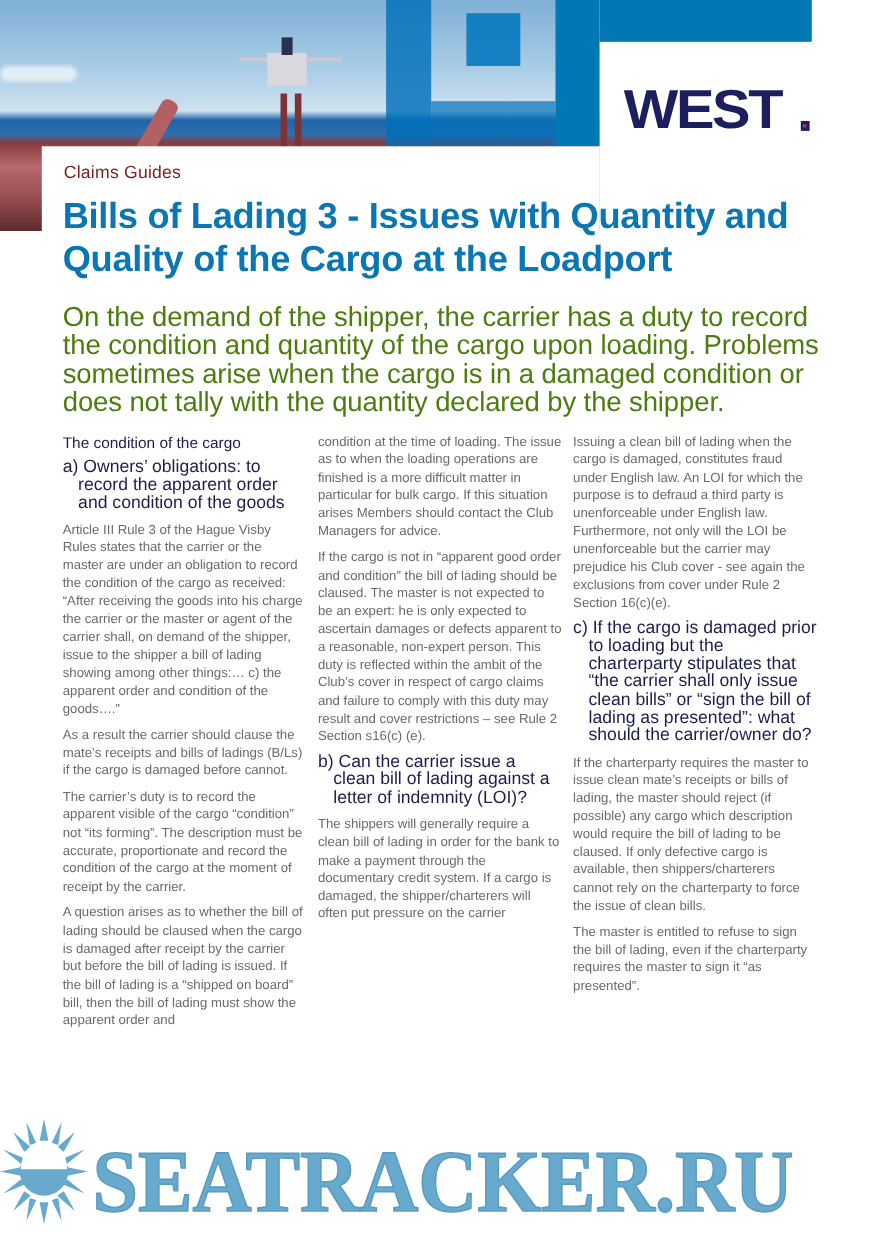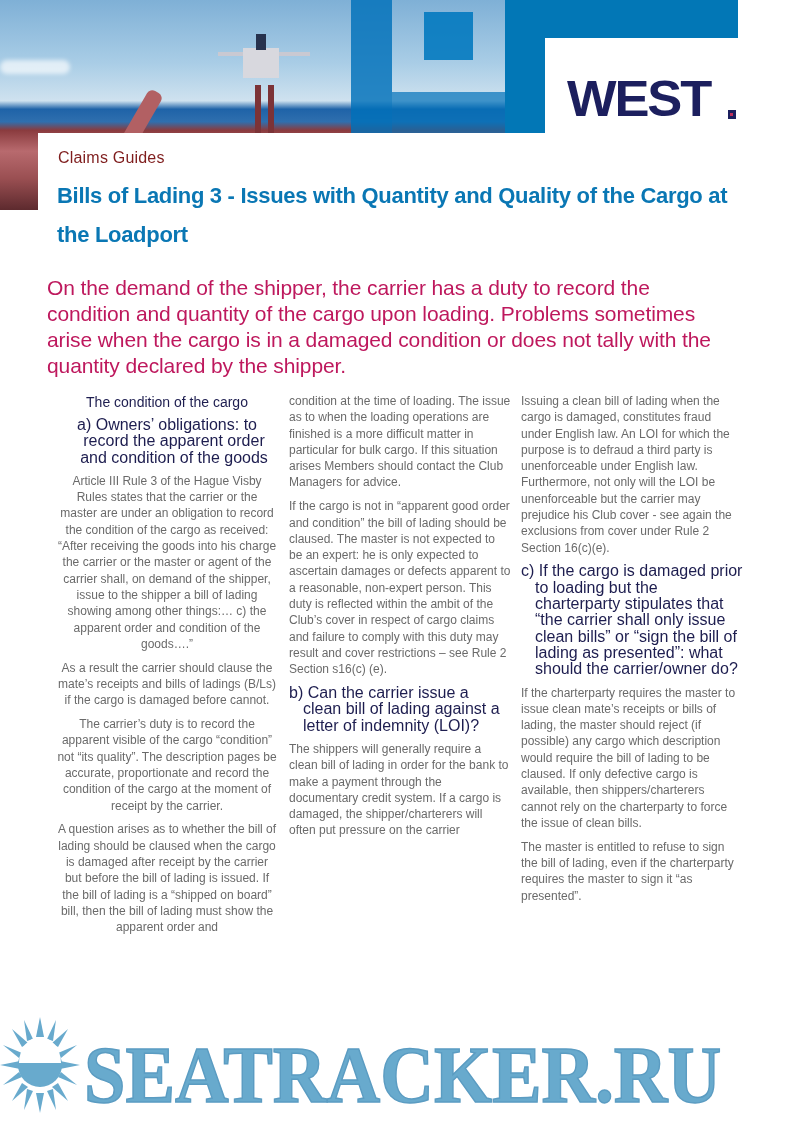--- a/index.html
+++ b/index.html
@@ -26,26 +26,26 @@
 
   .logo { position: absolute; left: 567px; top: 74px; font-family: "Liberation Sans", sans-serif; font-weight: 700;
     font-size: 50px; letter-spacing: -2px; color: #1c1f5e; line-height: 1; transform: scaleX(1.05); transform-origin: left; }
   .logo-mark { position: absolute; left: 728px; top: 110px; width: 8px; height: 9px; background: #1c1f5e; }
   .logo-mark::after { content: ""; position: absolute; left: 2px; top: 3px; width: 3px; height: 3px; background: #c0305a; }
 
   .white-panel { position: absolute; left: 38px; top: 133px; width: 507px; height: 77px; background: #fff; }
 
   
   .kicker { position: absolute; left: 58px; top: 149px; font-size: 16px; color: #7f1d1d; letter-spacing: 0.2px; }
-  .title { position: absolute; left: 57px; top: 176px; width: 700px; font-size: 22px; line-height: 39px; color: #0a77b4; letter-spacing: -0.3px; }
-  .lead { position: absolute; left: 47px; top: 275px; width: 690px; font-size: 21px; line-height: 26px; color: #be185d; letter-spacing: -0.1px; }
+  .title { position: absolute; left: 57px; top: 176px; width: 700px; font-size: 33px; line-height: 39px; color: #0a77b4; letter-spacing: -0.3px; }
+  .lead { position: absolute; left: 57px; top: 275px; width: 690px; font-size: 25px; line-height: 26px; color: #4d7c0f; letter-spacing: -0.1px; }
 
   
   .col { position: absolute; top: 393px; font-size: 12px; line-height: 16.3px; color: #6a6a6a; }
-  .col1 { left: 57px; width: 220px; text-align: center; }
+  .col1 { left: 57px; width: 220px; }
   .col2 { left: 289px; width: 222px; }
   .col3 { left: 521px; width: 222px; }
   .col p { margin-bottom: 7.5px; }
   .col h2 { font-size: 14px; font-weight: 400; color: #1d1d4f; margin-bottom: 6px; line-height: 18px; }
   .col h3 { font-size: 16px; font-weight: 400; color: #1d1d4f; line-height: 16.3px; margin-bottom: 7px;
     padding-left: 14px; text-indent: -14px; }
 
   
   .wm { position: absolute; left: 0; top: 1005px; width: 794px; height: 118px; }
   .sun { position: absolute; left: 0; top: 10px; width: 80px; height: 100px; }
@@ -79,21 +79,21 @@
 
 <div class="kicker">Claims Guides</div>
 <h1 class="title">Bills of Lading 3 - Issues with Quantity and Quality of the Cargo at the Loadport</h1>
 <p class="lead">On the demand of the shipper, the carrier has a duty to record the condition and quantity of the cargo upon loading. Problems sometimes arise when the cargo is in a damaged condition or does not tally with the quantity declared by the shipper.</p>
 
 <div class="col col1">
   <h2>The condition of the cargo</h2>
   <h3>a) Owners’ obligations: to record the apparent order and condition of the goods</h3>
   <p>Article III Rule 3 of the Hague Visby Rules states that the carrier or the master are under an obligation to record the condition of the cargo as received: “After receiving the goods into his charge the carrier or the master or agent of the carrier shall, on demand of the shipper, issue to the shipper a bill of lading showing among other things:… c) the apparent order and condition of the goods….”</p>
   <p>As a result the carrier should clause the mate’s receipts and bills of ladings (B/Ls) if the cargo is damaged before cannot.</p>
-  <p>The carrier’s duty is to record the apparent visible of the cargo “condition” not “its quality”. The description pages be accurate, proportionate and record the condition of the cargo at the moment of receipt by the carrier.</p>
+  <p>The carrier’s duty is to record the apparent visible of the cargo “condition” not “its forming”. The description must be accurate, proportionate and record the condition of the cargo at the moment of receipt by the carrier.</p>
   <p>A question arises as to whether the bill of lading should be claused when the cargo is damaged after receipt by the carrier but before the bill of lading is issued. If the bill of lading is a “shipped on board” bill, then the bill of lading must show the apparent order and</p>
 </div>
 
 <div class="col col2">
   <p>condition at the time of loading. The issue as to when the loading operations are finished is a more difficult matter in particular for bulk cargo. If this situation arises Members should contact the Club Managers for advice.</p>
   <p>If the cargo is not in “apparent good order and condition” the bill of lading should be claused. The master is not expected to be an expert: he is only expected to ascertain damages or defects apparent to a reasonable, non-expert person. This duty is reflected within the ambit of the Club’s cover in respect of cargo claims and failure to comply with this duty may result and cover restrictions – see Rule 2 Section s16(c) (e).</p>
   <h3>b) Can the carrier issue a clean bill of lading against a letter of indemnity (LOI)?</h3>
   <p>The shippers will generally require a clean bill of lading in order for the bank to make a payment through the documentary credit system. If a cargo is damaged, the shipper/charterers will often put pressure on the carrier</p>
 </div>
 

